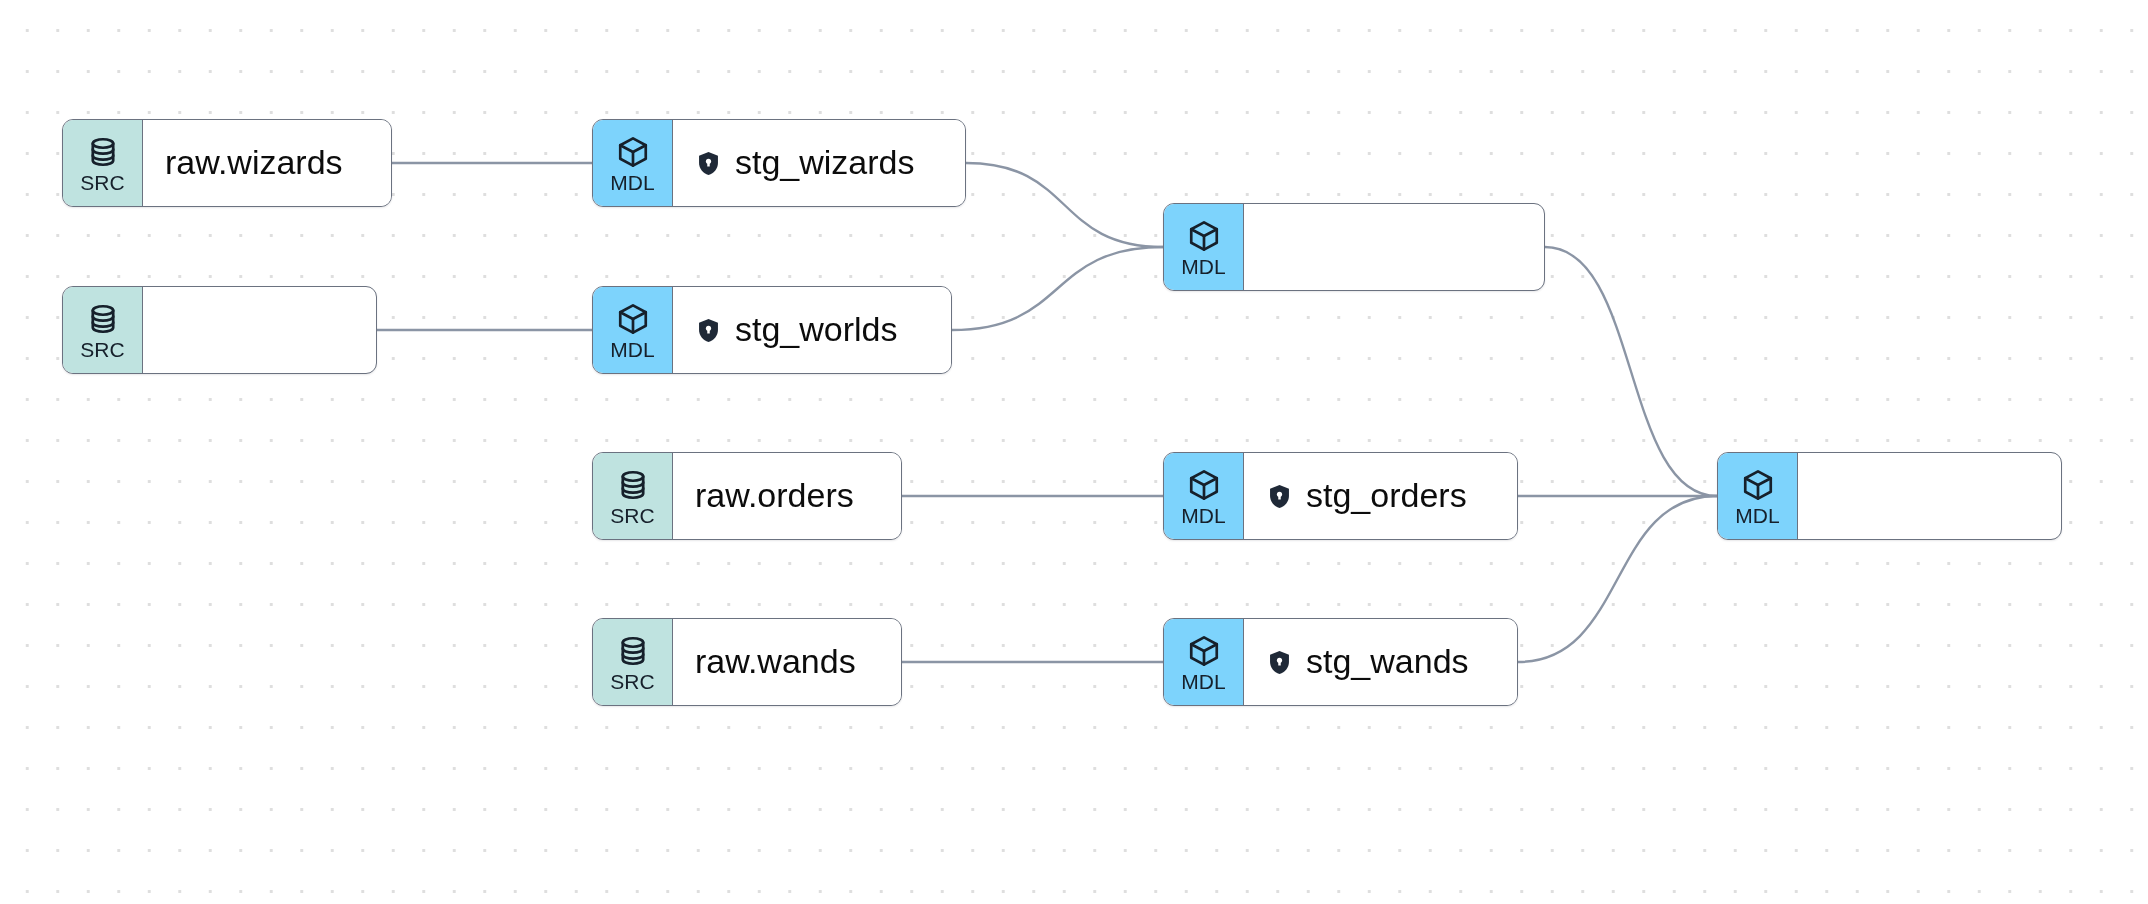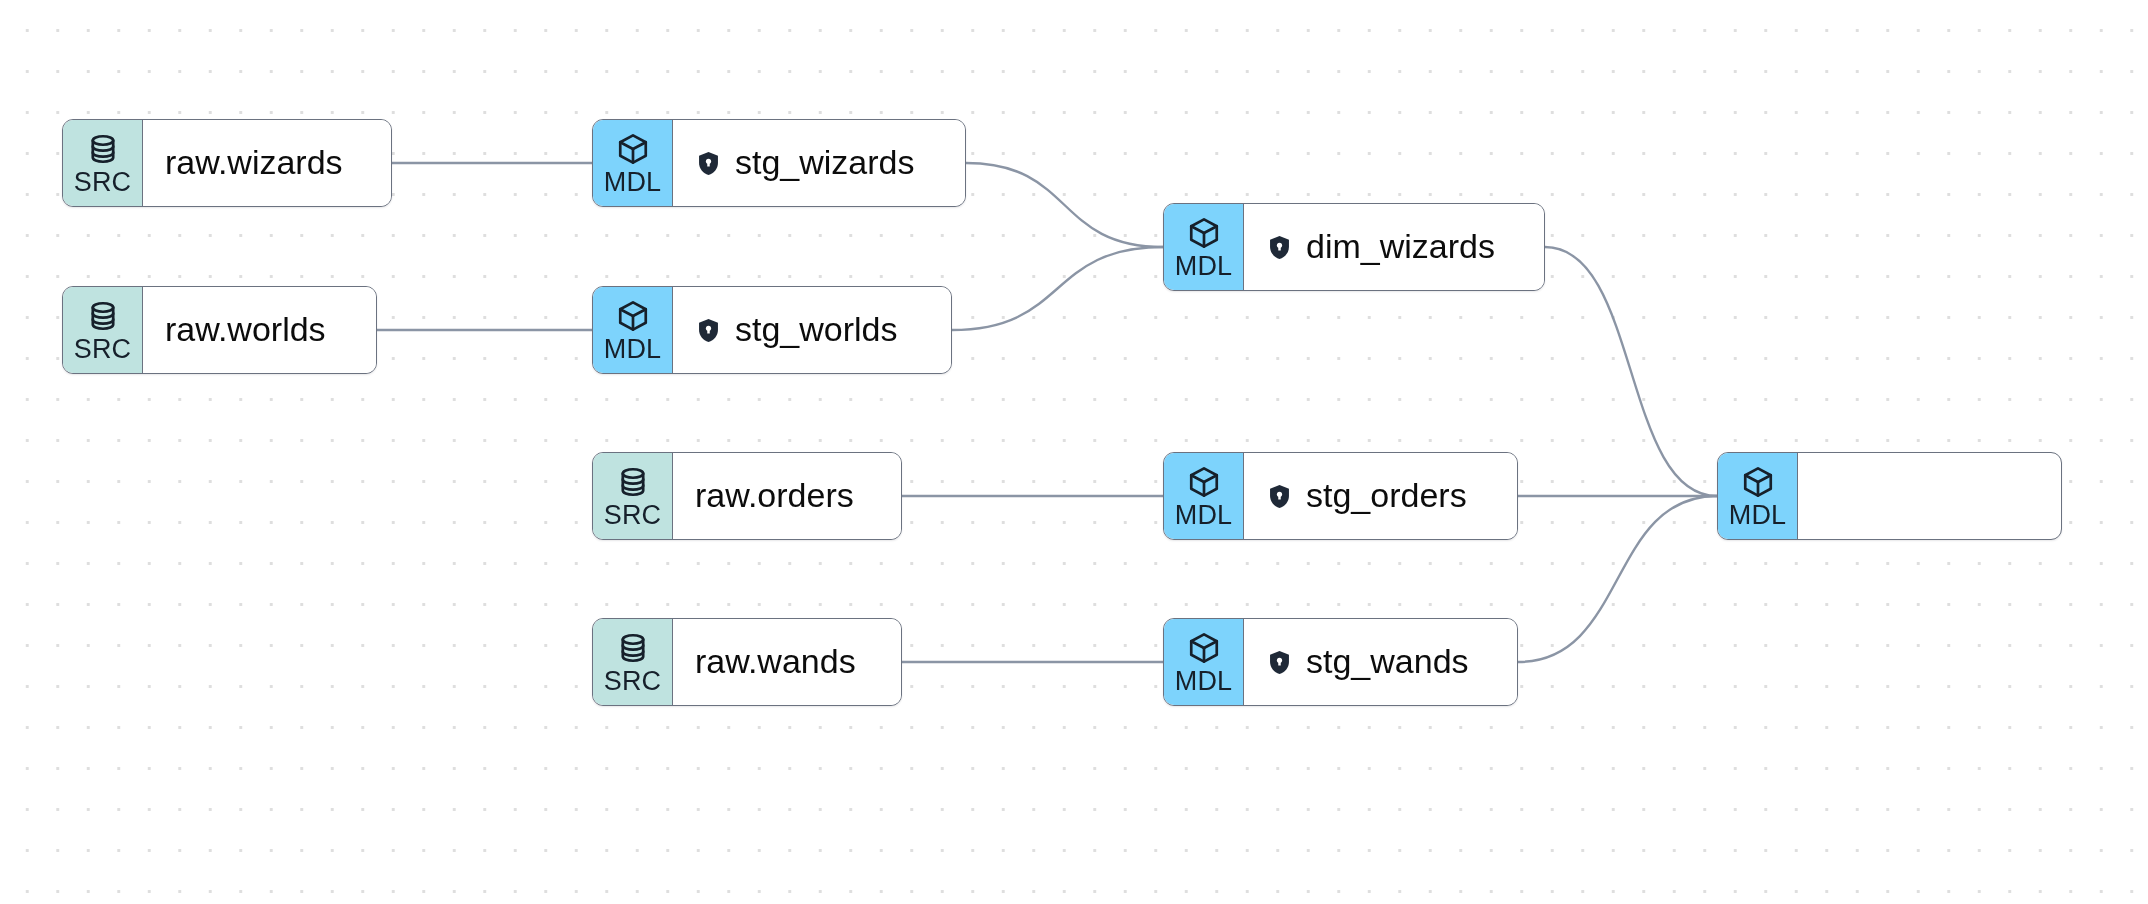--- a/index.html
+++ b/index.html
@@ -56,21 +56,21 @@
 
   .node.kind-src .node-badge { background: #bfe3e0; }
   .node.kind-mdl .node-badge { background: #7dd3fc; }
 
   .badge-icon {
     display: block;
     line-height: 0;
   }
 
   .badge-label {
-    font-size: 27px;
+    font-size: 21px;
     line-height: 1;
     color: #16202b;
     letter-spacing: 0.1px;
     font-weight: 400;
     margin-top: 2px;
   }
 
   .node-body {
     flex: 1 1 auto;
     display: flex;
@@ -130,24 +130,20 @@
       <div class="node kind-src" style="left: 62px; top: 286px; width: 315px; height: 88px;">
         <div class="node-badge">
        <span class="badge-icon"><svg width="34" height="34" viewBox="0 0 24 24" fill="none" stroke="#16202b" stroke-width="1.9" stroke-linecap="round" stroke-linejoin="round">
     <ellipse cx="12" cy="6" rx="7.2" ry="3"></ellipse>
     <path d="M4.8 6v12c0 1.66 3.22 3 7.2 3s7.2-1.34 7.2-3V6"></path>
     <path d="M4.8 10.2c0 1.66 3.22 3 7.2 3s7.2-1.34 7.2-3"></path>
     <path d="M4.8 14.4c0 1.66 3.22 3 7.2 3s7.2-1.34 7.2-3"></path>
   </svg></span>
        <span class="badge-label">SRC</span>
      </div>
-     <div class="node-body">
-
-       <span class="node-label">raw.worlds</span>
-     </div>
       </div>
       <div class="node kind-src" style="left: 592px; top: 452px; width: 310px; height: 88px;">
         <div class="node-badge">
        <span class="badge-icon"><svg width="34" height="34" viewBox="0 0 24 24" fill="none" stroke="#16202b" stroke-width="1.9" stroke-linecap="round" stroke-linejoin="round">
     <ellipse cx="12" cy="6" rx="7.2" ry="3"></ellipse>
     <path d="M4.8 6v12c0 1.66 3.22 3 7.2 3s7.2-1.34 7.2-3V6"></path>
     <path d="M4.8 10.2c0 1.66 3.22 3 7.2 3s7.2-1.34 7.2-3"></path>
     <path d="M4.8 14.4c0 1.66 3.22 3 7.2 3s7.2-1.34 7.2-3"></path>
   </svg></span>
        <span class="badge-label">SRC</span>
@@ -246,28 +242,20 @@
       </div>
       <div class="node kind-mdl" style="left: 1163px; top: 203px; width: 382px; height: 88px;">
         <div class="node-badge">
        <span class="badge-icon"><svg width="34" height="34" viewBox="0 0 24 24" fill="none" stroke="#16202b" stroke-width="1.9" stroke-linecap="round" stroke-linejoin="round">
     <path d="M12 2.4 21 7.2v9.6L12 21.6 3 16.8V7.2z"></path>
     <path d="M3 7.2 12 12l9-4.8"></path>
     <path d="M12 12v9.6"></path>
   </svg></span>
        <span class="badge-label">MDL</span>
      </div>
-     <div class="node-body">
-       <span class="node-shield"><svg width="27" height="27" viewBox="0 0 24 24" fill="#1f2937">
-    <path d="M12 1.8 3.6 5.2v6.1c0 5.2 3.5 9.5 8.4 11 4.9-1.5 8.4-5.8 8.4-11V5.2z"></path>
-    <circle cx="12" cy="10.1" r="2.3" fill="#ffffff"></circle>
-    <path d="M10.9 10.1h2.2v4.6h-2.2z" fill="#ffffff"></path>
-  </svg></span>
-       <span class="node-label">dim_wizards</span>
-     </div>
       </div>
       <div class="node kind-mdl" style="left: 1717px; top: 452px; width: 345px; height: 88px;">
         <div class="node-badge">
        <span class="badge-icon"><svg width="34" height="34" viewBox="0 0 24 24" fill="none" stroke="#16202b" stroke-width="1.9" stroke-linecap="round" stroke-linejoin="round">
     <path d="M12 2.4 21 7.2v9.6L12 21.6 3 16.8V7.2z"></path>
     <path d="M3 7.2 12 12l9-4.8"></path>
     <path d="M12 12v9.6"></path>
   </svg></span>
        <span class="badge-label">MDL</span>
      </div>

